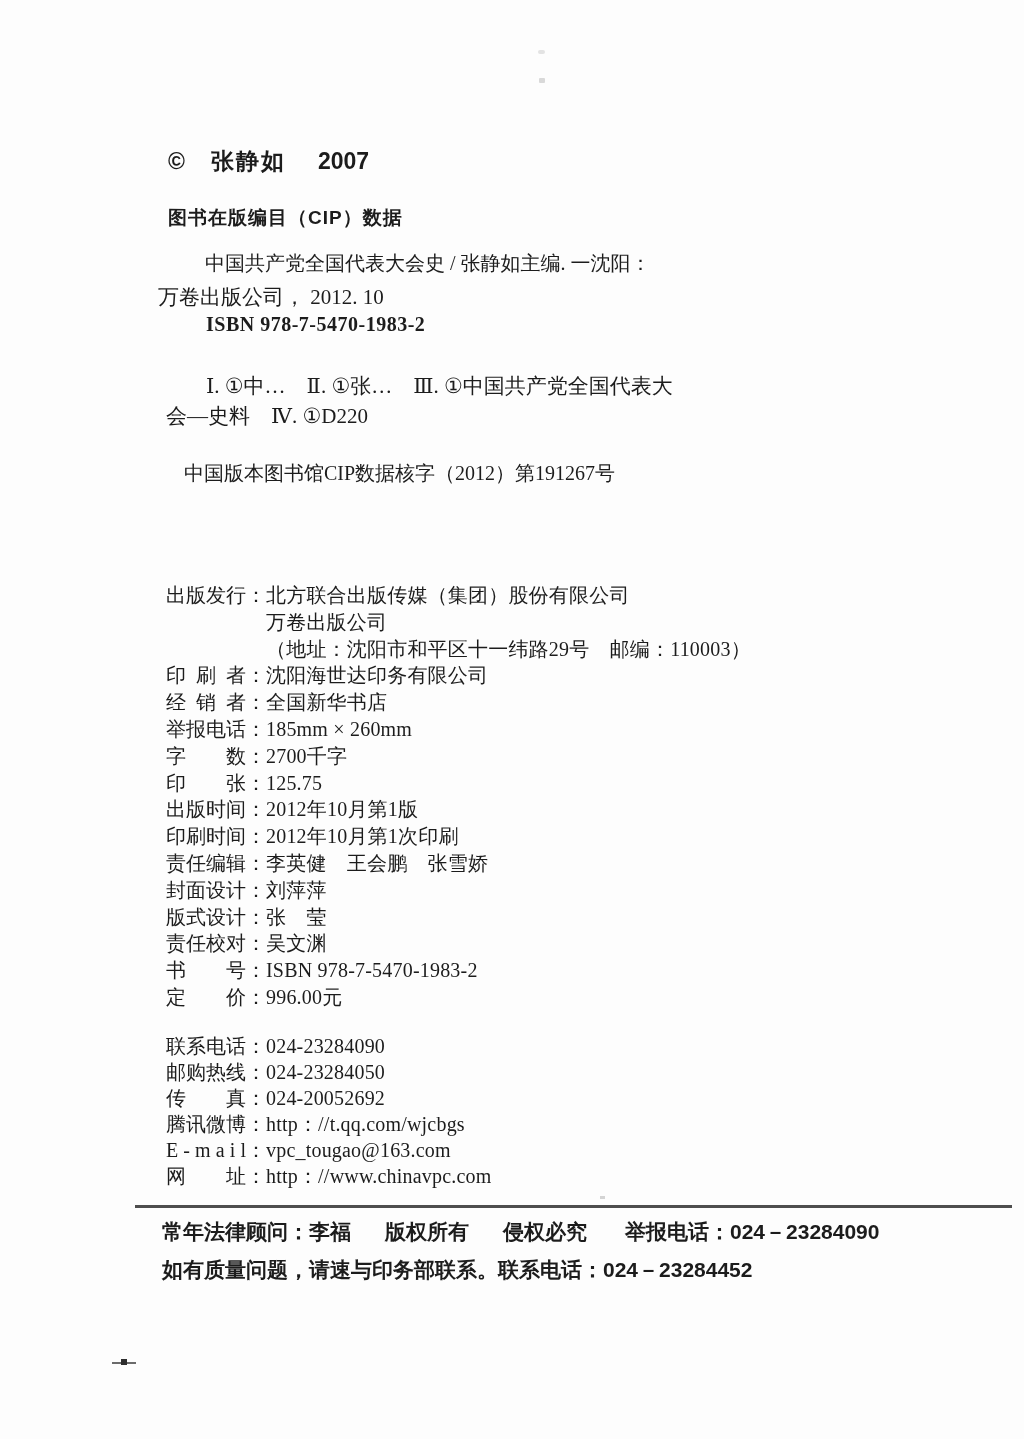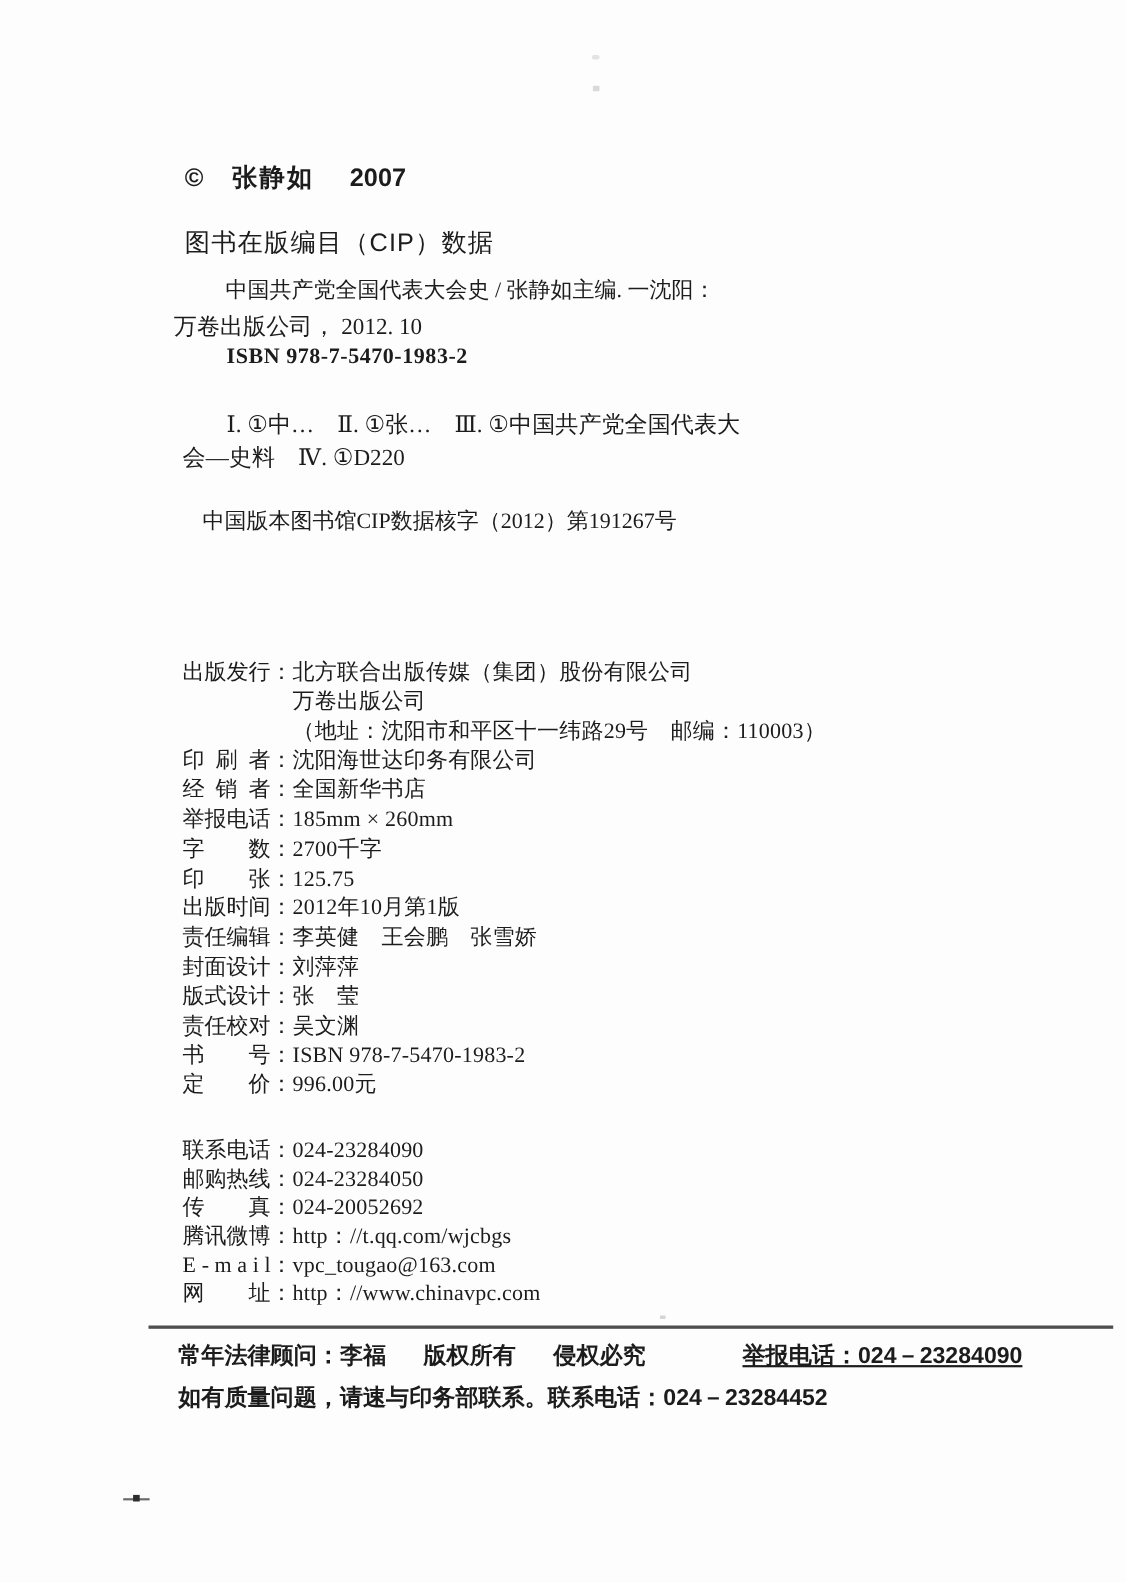--- a/index.html
+++ b/index.html
@@ -18,51 +18,51 @@
     display:flex;align-items:baseline;
     font-family:"Liberation Sans","DejaVu Sans",sans-serif;
     font-weight:700;font-size:23px;
   }
   .copyright .sym{font-weight:600;margin-right:26px;}
   .copyright .holder{margin-right:32px;letter-spacing:2px;}
   
   .cip-heading{
     top:205px;left:168px;
     font-family:"Liberation Sans","DejaVu Sans",sans-serif;
-    font-weight:400;font-size:23px;letter-spacing:1px;
+    font-weight:700;font-size:19px;letter-spacing:1px;
   }
   .cip-l1{top:250px;left:205px;font-size:20px;}
   .cip-l2{top:283px;left:158px;font-size:21px;}
   .cip-isbn{top:313px;left:206px;font-size:20px;font-weight:600;letter-spacing:.5px;}
   .cls-l1{top:372px;left:206px;font-size:21px;}
   .cls-l2{top:402px;left:166px;font-size:21px;}
   .cip-record{top:460px;left:184px;font-size:20px;}
   
-  .pub-block{top:582px;left:166px;margin-top:16px;}
+  .pub-block{top:582px;left:166px;}
   .contact-block{top:1033px;left:166px;}
   .irow{font-size:20px;line-height:26.8px;white-space:pre;}
   .contact-block .irow{line-height:26px;}
   .lbl{
     display:inline-block;width:80px;
     text-align:justify;text-align-last:justify;
     vertical-align:top;
   }
   .cln{display:inline-block;width:20px;vertical-align:top;}
   .val{letter-spacing:.2px;}
   
   .rule{top:1205px;left:135px;width:877px;height:3px;background:#4e4e4e;}
   .legal1{
     top:1218px;left:162px;
     display:flex;align-items:baseline;
     font-family:"Liberation Sans","DejaVu Sans",sans-serif;
     font-weight:700;font-size:21px;
   }
   .legal1 .s2{margin-left:34px;}
   .legal1 .s3{margin-left:34px;}
-  .legal1 .s4{margin-left:88px;text-decoration:underline;}
+  .legal1 .s4{margin-left:38px;}
   .legal2{
     top:1256px;left:162px;
     font-family:"Liberation Sans","DejaVu Sans",sans-serif;
     font-weight:700;font-size:21px;
   }
   
   .speck1{top:50px;left:538px;width:7px;height:4px;background:#999;opacity:.25;border-radius:2px;}
   .speck2{top:78px;left:539px;width:6px;height:5px;background:#888;opacity:.3;border-radius:1px;}
   .speck3{top:1196px;left:600px;width:5px;height:3px;background:#888;opacity:.35;}
   .dash-line{top:1362px;left:112px;width:24px;height:2px;background:#6b6b6b;}
@@ -91,20 +91,21 @@
   <div class="abs pub-block">
     <div class="irow"><span class="lbl">出版发行</span><span class="cln">：</span><span class="val">北方联合出版传媒（集团）股份有限公司</span></div>
     <div class="irow"><span class="lbl"></span><span class="cln"></span><span class="val">万卷出版公司</span></div>
     <div class="irow"><span class="lbl"></span><span class="cln"></span><span class="val">（地址：沈阳市和平区十一纬路29号　邮编：110003）</span></div>
     <div class="irow"><span class="lbl">印刷者</span><span class="cln">：</span><span class="val">沈阳海世达印务有限公司</span></div>
     <div class="irow"><span class="lbl">经销者</span><span class="cln">：</span><span class="val">全国新华书店</span></div>
     <div class="irow"><span class="lbl">举报电话</span><span class="cln">：</span><span class="val">185mm × 260mm</span></div>
     <div class="irow"><span class="lbl">字数</span><span class="cln">：</span><span class="val">2700千字</span></div>
     <div class="irow"><span class="lbl">印张</span><span class="cln">：</span><span class="val">125.75</span></div>
     <div class="irow"><span class="lbl">出版时间</span><span class="cln">：</span><span class="val">2012年10月第1版</span></div>
+    <div class="irow"><span class="lbl">印刷时间</span><span class="cln">：</span><span class="val">2012年10月第1次印刷</span></div>
     <div class="irow"><span class="lbl">责任编辑</span><span class="cln">：</span><span class="val">李英健　王会鹏　张雪娇</span></div>
     <div class="irow"><span class="lbl">封面设计</span><span class="cln">：</span><span class="val">刘萍萍</span></div>
     <div class="irow"><span class="lbl">版式设计</span><span class="cln">：</span><span class="val">张　莹</span></div>
     <div class="irow"><span class="lbl">责任校对</span><span class="cln">：</span><span class="val">吴文渊</span></div>
     <div class="irow"><span class="lbl">书号</span><span class="cln">：</span><span class="val">ISBN 978-7-5470-1983-2</span></div>
     <div class="irow"><span class="lbl">定价</span><span class="cln">：</span><span class="val">996.00元</span></div>
   </div>
 
   <div class="abs contact-block">
     <div class="irow"><span class="lbl">联系电话</span><span class="cln">：</span><span class="val">024-23284090</span></div>

